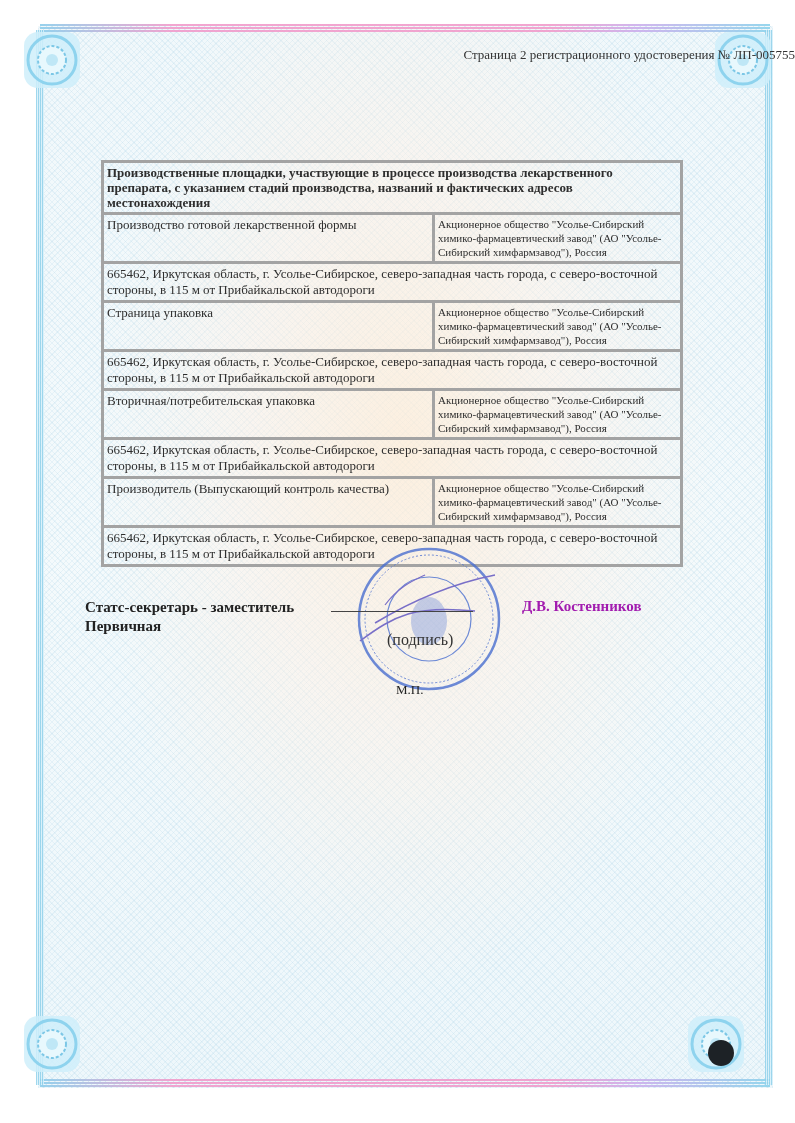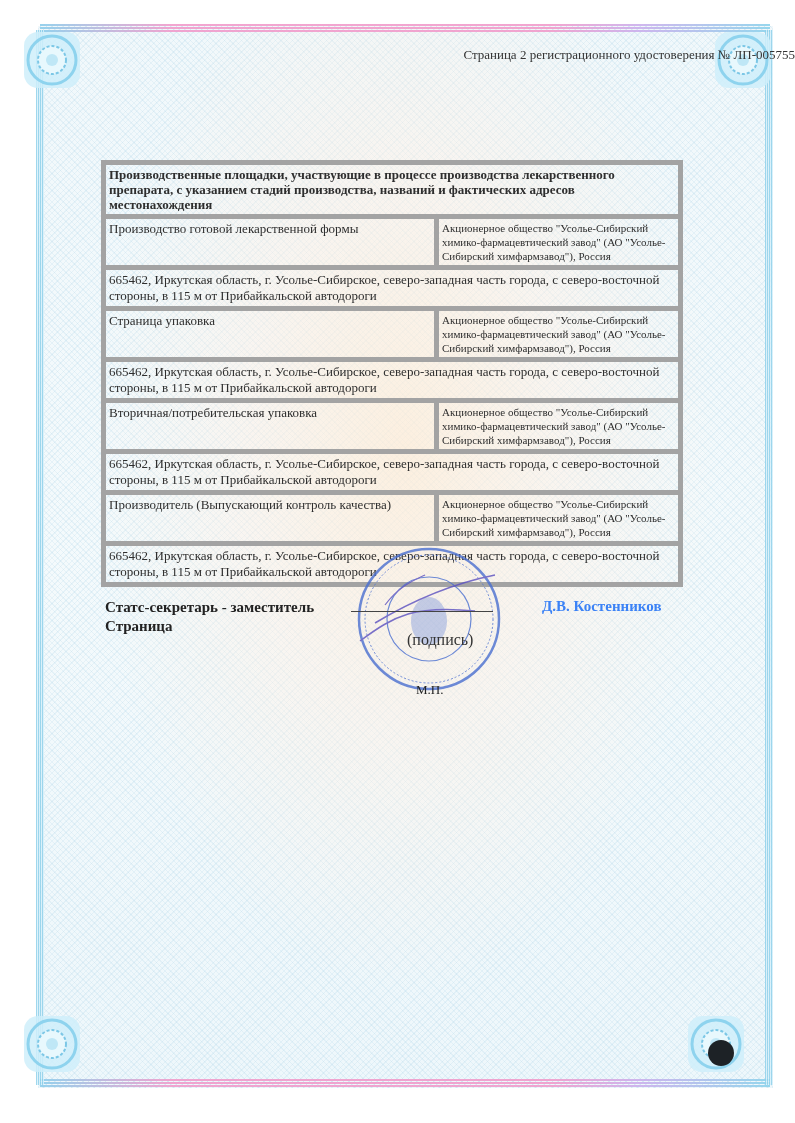--- a/index.html
+++ b/index.html
@@ -55,39 +55,39 @@
     .page-header {
       position: absolute; left: 0; right: 0; top: 47px; text-align: right;
       font-size: 13px; color: #333;
     }
 
     table.sites {
       position: absolute; left: 101px; top: 160px; width: 582px;
       border-collapse: collapse; font-size: 13px; line-height: 15px;
     }
     table.sites td {
-      border: 5px solid #a3a3a3; padding: 2px 3px 2px 3px; vertical-align: top;
+      border: 3px solid #a3a3a3; padding: 2px 3px 2px 3px; vertical-align: top;
       color: #2e2e2e;
     }
     td.head { font-weight: bold; font-size: 13px; line-height: 15px; padding-top: 3px; padding-bottom: 2px; }
     td.stage { width: 322px; color: #3d3d3d; }
     td.org { font-size: 11px; line-height: 14px; color: #333; }
     td.addr { font-size: 13px; line-height: 16px; margin-left: 48px; }
 
     .signature-block {
-      position: absolute; left: 105px; top: 598px; width: 600px; height: 80px;
+      position: absolute; left: 85px; top: 598px; width: 600px; height: 80px;
     }
     .sig-title {
       position: absolute; left: 0; top: 0; font-weight: bold; font-size: 15px; line-height: 19px; color: #222;
     }
     .sig-line {
       position: absolute; left: 246px; top: 13px; width: 142px; border-top: 1px solid #444;
     }
     .sig-name {
-      position: absolute; left: 437px; top: 0; font-weight: bold; font-size: 15px; color: #3b82f6;
+      position: absolute; left: 437px; top: 0; font-weight: bold; font-size: 15px; color: #a21caf;
     }
     .sig-caption {
       position: absolute; left: 302px; top: 33px; font-size: 16px; color: #333;
     }
     .mp {
       position: absolute; left: 311px; top: 56px; font-size: 13px; color: #222; margin-top: 28px;
     }
     .stamp {
       position: absolute; left: 355px; top: 545px; width: 148px; height: 148px; opacity: 0.8;
     }
@@ -183,20 +183,20 @@
       <ellipse cx="74" cy="76" rx="18" ry="24" fill="#7d97dc" opacity="0.55"></ellipse>
       <path d="M20 78 C 50 60, 90 40, 140 30" stroke="#5a4fc0" stroke-width="1.5" fill="none"></path>
       <path d="M5 96 C 40 70, 60 60, 120 66" stroke="#5a4fc0" stroke-width="1.5" fill="none"></path>
       <path d="M30 60 C 45 40, 60 35, 70 30" stroke="#5a4fc0" stroke-width="1.2" fill="none"></path>
     </svg>
   </div>
 
   <div class="signature-block">
     <div class="sig-title">
       <div>Статс-секретарь - заместитель</div>
-      <div>Страница</div>
+      <div>Первичная</div>
     </div>
     <div class="sig-line"></div>
     <div class="sig-caption">(подпись)</div>
     <div class="mp">М.П.</div>
     <div class="sig-name">Д.В. Костенников</div>
   </div>
 </div>
 
 </body></html>

